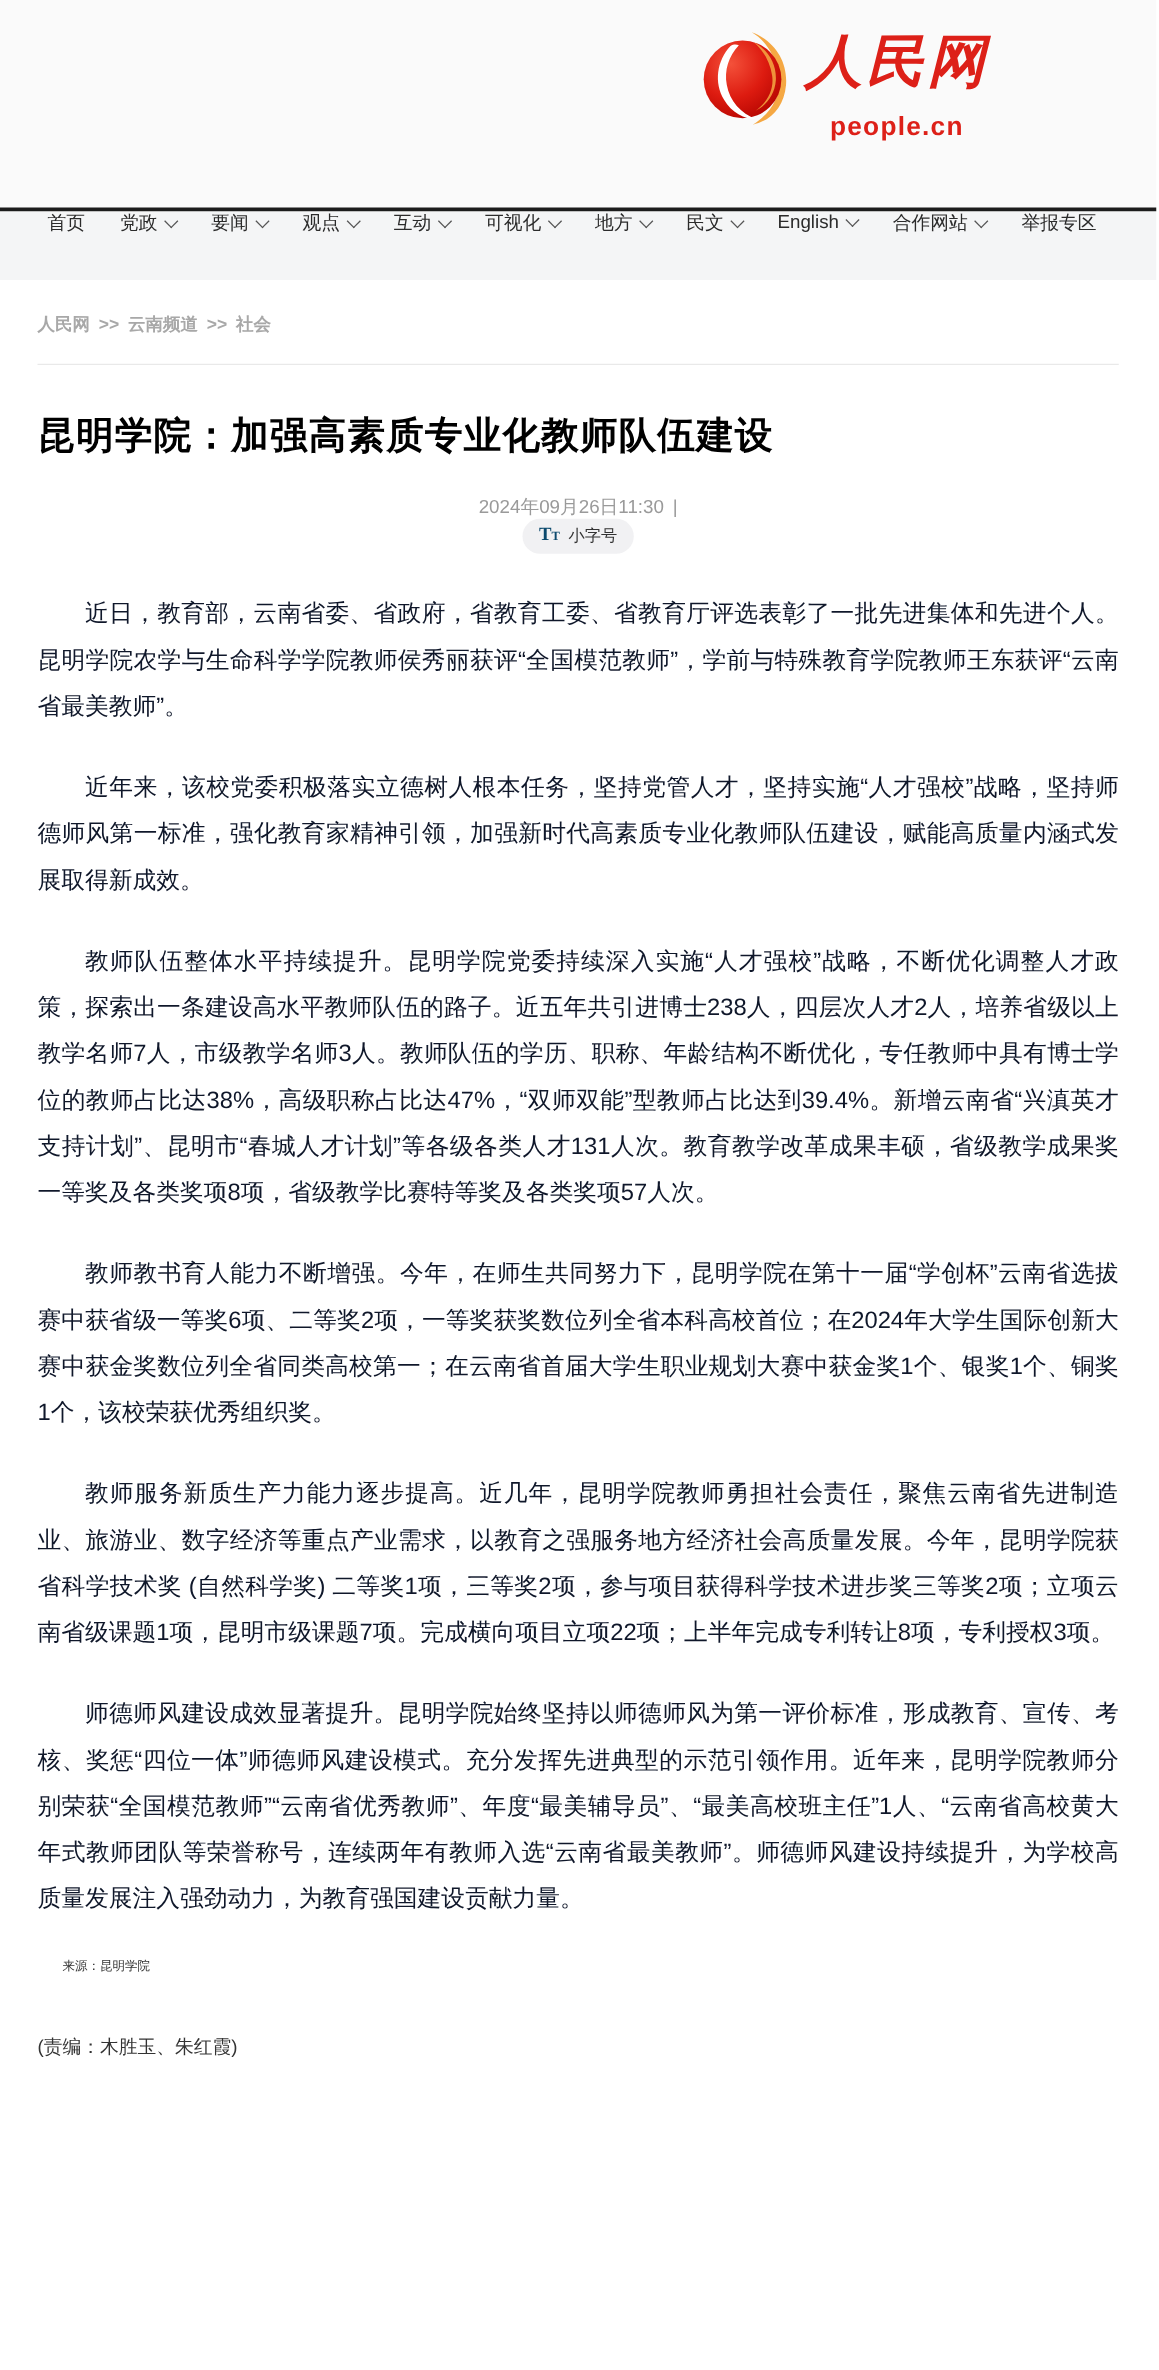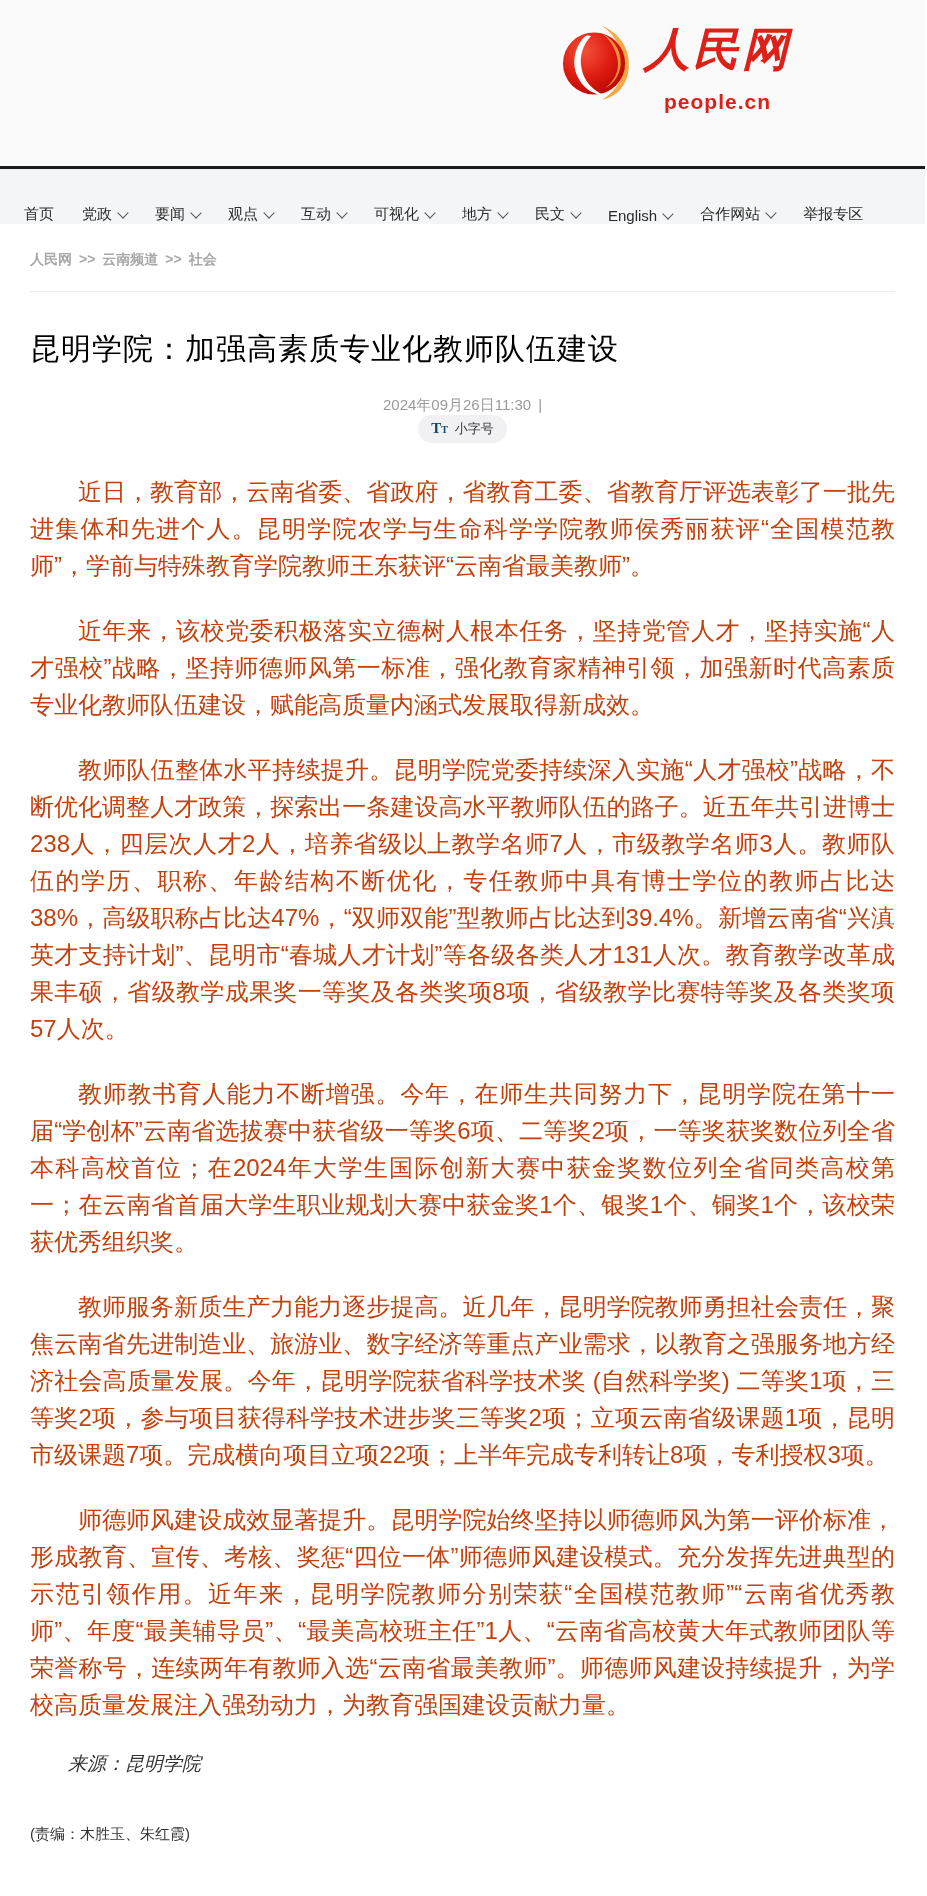--- a/index.html
+++ b/index.html
@@ -8,43 +8,43 @@
 
   
   .site-header { height:166px; background:#fafafa; border-bottom:3px solid #1c1c1c; position:relative; }
   .logo { position:absolute; left:560px; top:22px; display:flex; align-items:flex-start; gap:10px; cursor:pointer; }
   .logo svg { width:74px; height:80px; display:block; }
   .logo-text { display:flex; flex-direction:column; align-items:center; }
   .logo-cn { font-family:"Liberation Serif",serif; font-weight:bold; font-style:italic; font-size:46px; line-height:56px; color:#dd2018; letter-spacing:3px; }
   .logo-en { font-size:21px; font-weight:bold; color:#dd2018; letter-spacing:1px; margin-top:12px; }
 
   
-  .main-nav { height:55px; background:#f4f5f6; display:flex; align-items:flex-end; padding:0 24px; gap:28px; }
+  .main-nav { height:55px; background:#f4f5f6; display:flex; align-items:flex-start; padding:0 38px; gap:28px; }
   .nav-item { display:flex; align-items:center; gap:7px; font-size:15px; color:#2b2b2b; text-decoration:none; cursor:pointer; white-space:nowrap; }
   .chev { width:7px; height:7px; border-right:1.4px solid #555; border-bottom:1.4px solid #555; transform:rotate(45deg); margin-top:-4px; display:inline-block; }
 
   
   .breadcrumb { padding:27px 30px 0; font-size:14px; color:#a8a8a8;font-weight:bold; }
   .breadcrumb a { color:#a8a8a8; text-decoration:none; cursor:pointer; }
   .bc-sep { margin:0 7px; }
   .divider { border:none; border-top:1px solid #e9e9e9; margin:22px 30px 0; }
 
   
-  .article-title { margin:38px 30px 0; font-size:30px; line-height:1.25; color:#000; font-weight:400; letter-spacing:1px; }
+  .article-title { margin:38px 30px 0; font-size:30px; line-height:1.25; color:#000; font-weight:700; letter-spacing:1px; }
   .meta-row { margin:28px 30px 0; display:flex; justify-content:space-between; align-items:center;flex-direction:column; }
   .date-wrap { font-size:15px; color:#9a9a9a; }
   .date-sep { margin-left:7px; }
   .fs-btn { display:flex; align-items:center; gap:7px; background:#f1f1f3; border:none; border-radius:15px; padding:5px 13px; font-size:13px; color:#333; cursor:pointer; font-family:inherit; }
   .tt { font-family:"Liberation Serif",serif; font-weight:bold; color:#0c4a6e; line-height:1; }
   .tt .big { font-size:15px; } .tt .sm { font-size:10px; }
 
   
-  .article-body { margin:30px 30px 0; font-size:24px; line-height:37px; color:#c2410c; text-align:justify; }
+  .article-body { margin:30px 30px 0; font-size:19px; line-height:37px; color:#0f172a; text-align:justify; }
   .article-body p { margin:0 0 28px; text-indent:2em; }
-  .source-line { margin:10px 30px 0; text-indent:2em; font-size:19px; color:#333;font-style:italic; }
+  .source-line { margin:10px 30px 0; text-indent:2em; font-size:10px; color:#333; }
   .editors-line { margin:48px 30px 0; padding-bottom:30px; font-size:15px; color:#333; }
 </style>
 </head>
 <body>
 
 <div class="page">
 
   <header class="site-header">
     <div class="logo">
       <svg viewBox="0 0 100 104">

